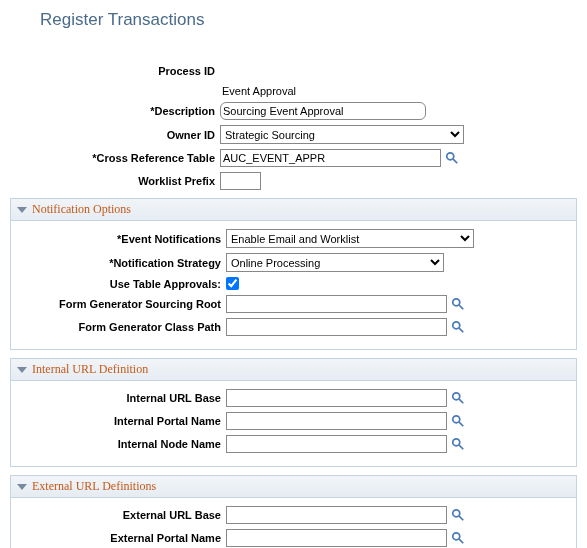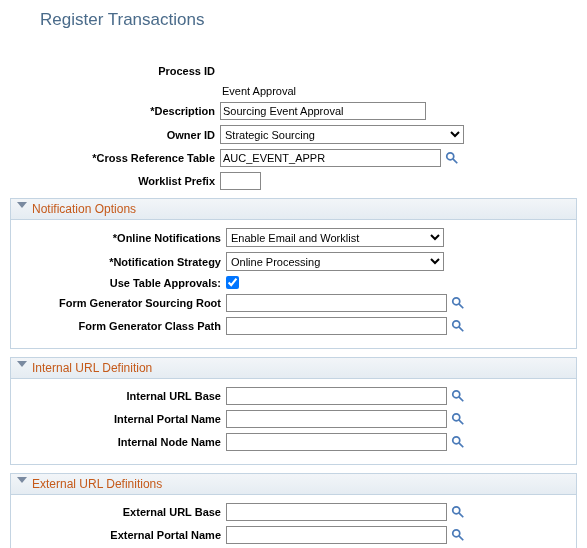--- a/index.html
+++ b/index.html
@@ -60,21 +60,22 @@
     border: 1px solid #c4d4e2;
     margin-top: 8px;
   }
   .section-header {
     background: linear-gradient(#f2f5f8, #e5ecf2);
     color: #c55a1a;
     font-size: 12px;
     padding: 3px 6px;
     border-bottom: 1px solid #c4d4e2;
     display: flex;
-    align-items: flex-start;
+    align-items: center;
+    font-family: Liberation Serif, serif;
   }
   .collapse-icon {
     display: inline-block;
     width: 0;
     height: 0;
     border-left: 5px solid transparent;
     border-right: 5px solid transparent;
     border-top: 6px solid #7a8aa0;
     margin-right: 5px;
   }
@@ -91,21 +92,21 @@
 
 <h1 class="page-title">Register Transactions</h1>
 
 <div class="form-row">
   <span class="label">Process ID</span>
   <span class="value-static">Event Approval</span>
 </div>
 
 <div class="form-row">
   <span class="label">*Description</span>
-  <input type="text" class="text-input" style="width: 200px;" value="Sourcing Event Approval">
+  <input type="text" class="text-input" style="width: 200px; border-radius: 6px;" value="Sourcing Event Approval">
 </div>
 
 <div class="form-row">
   <span class="label">Owner ID</span>
   <select class="select" style="width:244px">
     <option>Strategic Sourcing</option>
   </select>
 </div>
 
 <div class="form-row">
@@ -124,22 +125,22 @@
   <input type="text" class="text-input" style="width: 35px;" value="">
 </div>
 
 <div class="section">
   <div class="section-header">
     <span class="collapse-icon"></span>
     <span>Notification Options</span>
   </div>
   <div class="section-body">
     <div class="form-row">
-      <span class="label">*Online Notifications</span>
-      <select class="select" style="width:218px">
+      <span class="label">*Event Notifications</span>
+      <select class="select" style="width:248px">
         <option>Enable Email and Worklist</option>
       </select>
     </div>
     <div class="form-row">
       <span class="label">*Notification Strategy</span>
       <select class="select" style="width:218px">
         <option>Online Processing</option>
       </select>
     </div>
     <div class="form-row">

